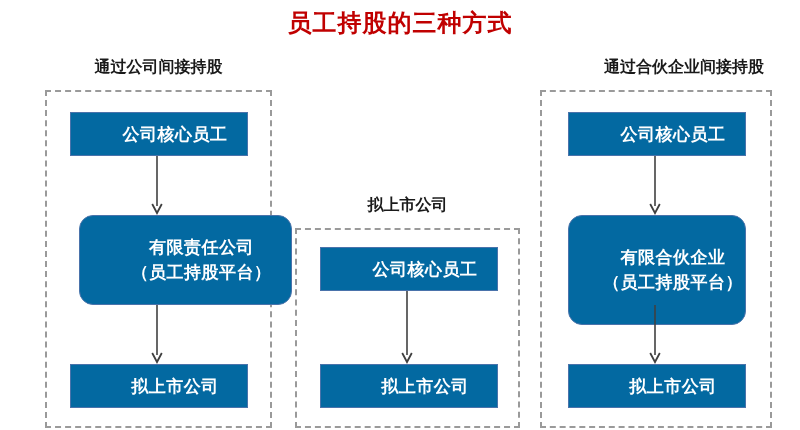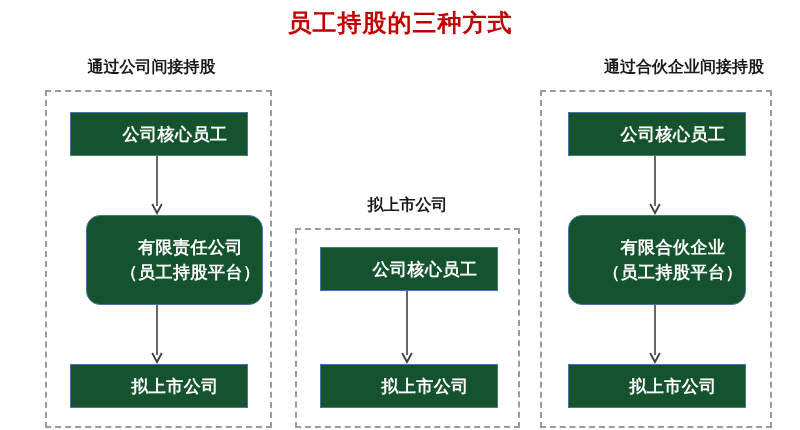--- a/index.html
+++ b/index.html
@@ -32,69 +32,69 @@
   
   .col-header {
     position: absolute;
     font-size: 16px;
     font-weight: bold;
     color: #1a1a1a;
     text-align: center;
     line-height: 22px;
     white-space: nowrap;
   }
-  #header-left   { left: 38px;  top: 56px;  width: 227px; }
+  #header-left   { left: 45px;  top: 56px;  width: 227px; }
   #header-middle { left: 295px; top: 194px; width: 225px; }
   #header-right  { left: 568px; top: 56px;  width: 232px; }
 
   
   .dashed-box {
     position: absolute;
     border: 2px dashed #9a9a9a;
     background: transparent;
     box-sizing: border-box;
   }
   #container-left   { left: 45px;  top: 90px;  width: 227px; height: 338px; }
   #container-middle { left: 295px; top: 228px; width: 225px; height: 200px; }
   #container-right  { left: 540px; top: 90px;  width: 232px; height: 338px; }
 
   
   .node {
     position: absolute;
     box-sizing: border-box;
-    background: #14532d;
+    background: #0369a1;
     border: 1px solid #4a73ab;
     color: #ffffff;
     font-size: 17px;
     font-weight: bold;
     display: flex;
     align-items: center;
     justify-content: center;
     text-align: center;
     line-height: 25px;
     letter-spacing: 0.5px;
     padding-left: 32px;
   }
   .node.rounded {
     border-radius: 14px;
   }
   .node .line { display: block; }
 
   
   #node-left-top      { left: 70px;  top: 112px; width: 178px; height: 44px; }
-  #node-left-middle   { left: 86px;  top: 215px; width: 177px; height: 90px; }
+  #node-left-middle   { left: 79px;  top: 215px; width: 213px; height: 90px; }
   #node-left-bottom   { left: 70px;  top: 364px; width: 178px; height: 44px; }
 
   
   #node-middle-top    { left: 320px; top: 247px; width: 178px; height: 44px; }
   #node-middle-bottom { left: 320px; top: 364px; width: 178px; height: 44px; }
 
   
   #node-right-top     { left: 568px; top: 112px; width: 178px; height: 44px; }
-  #node-right-middle  { left: 568px; top: 215px; width: 178px; height: 90px; }
+  #node-right-middle  { left: 568px; top: 215px; width: 178px; height: 110px; }
   #node-right-bottom  { left: 568px; top: 364px; width: 178px; height: 44px; }
 
   
   .arrow {
     position: absolute;
   }
   .arrow svg { display: block; }
 
   #arrow-left-1   { left: 151px; top: 156px; }
   #arrow-left-2   { left: 151px; top: 305px; }

